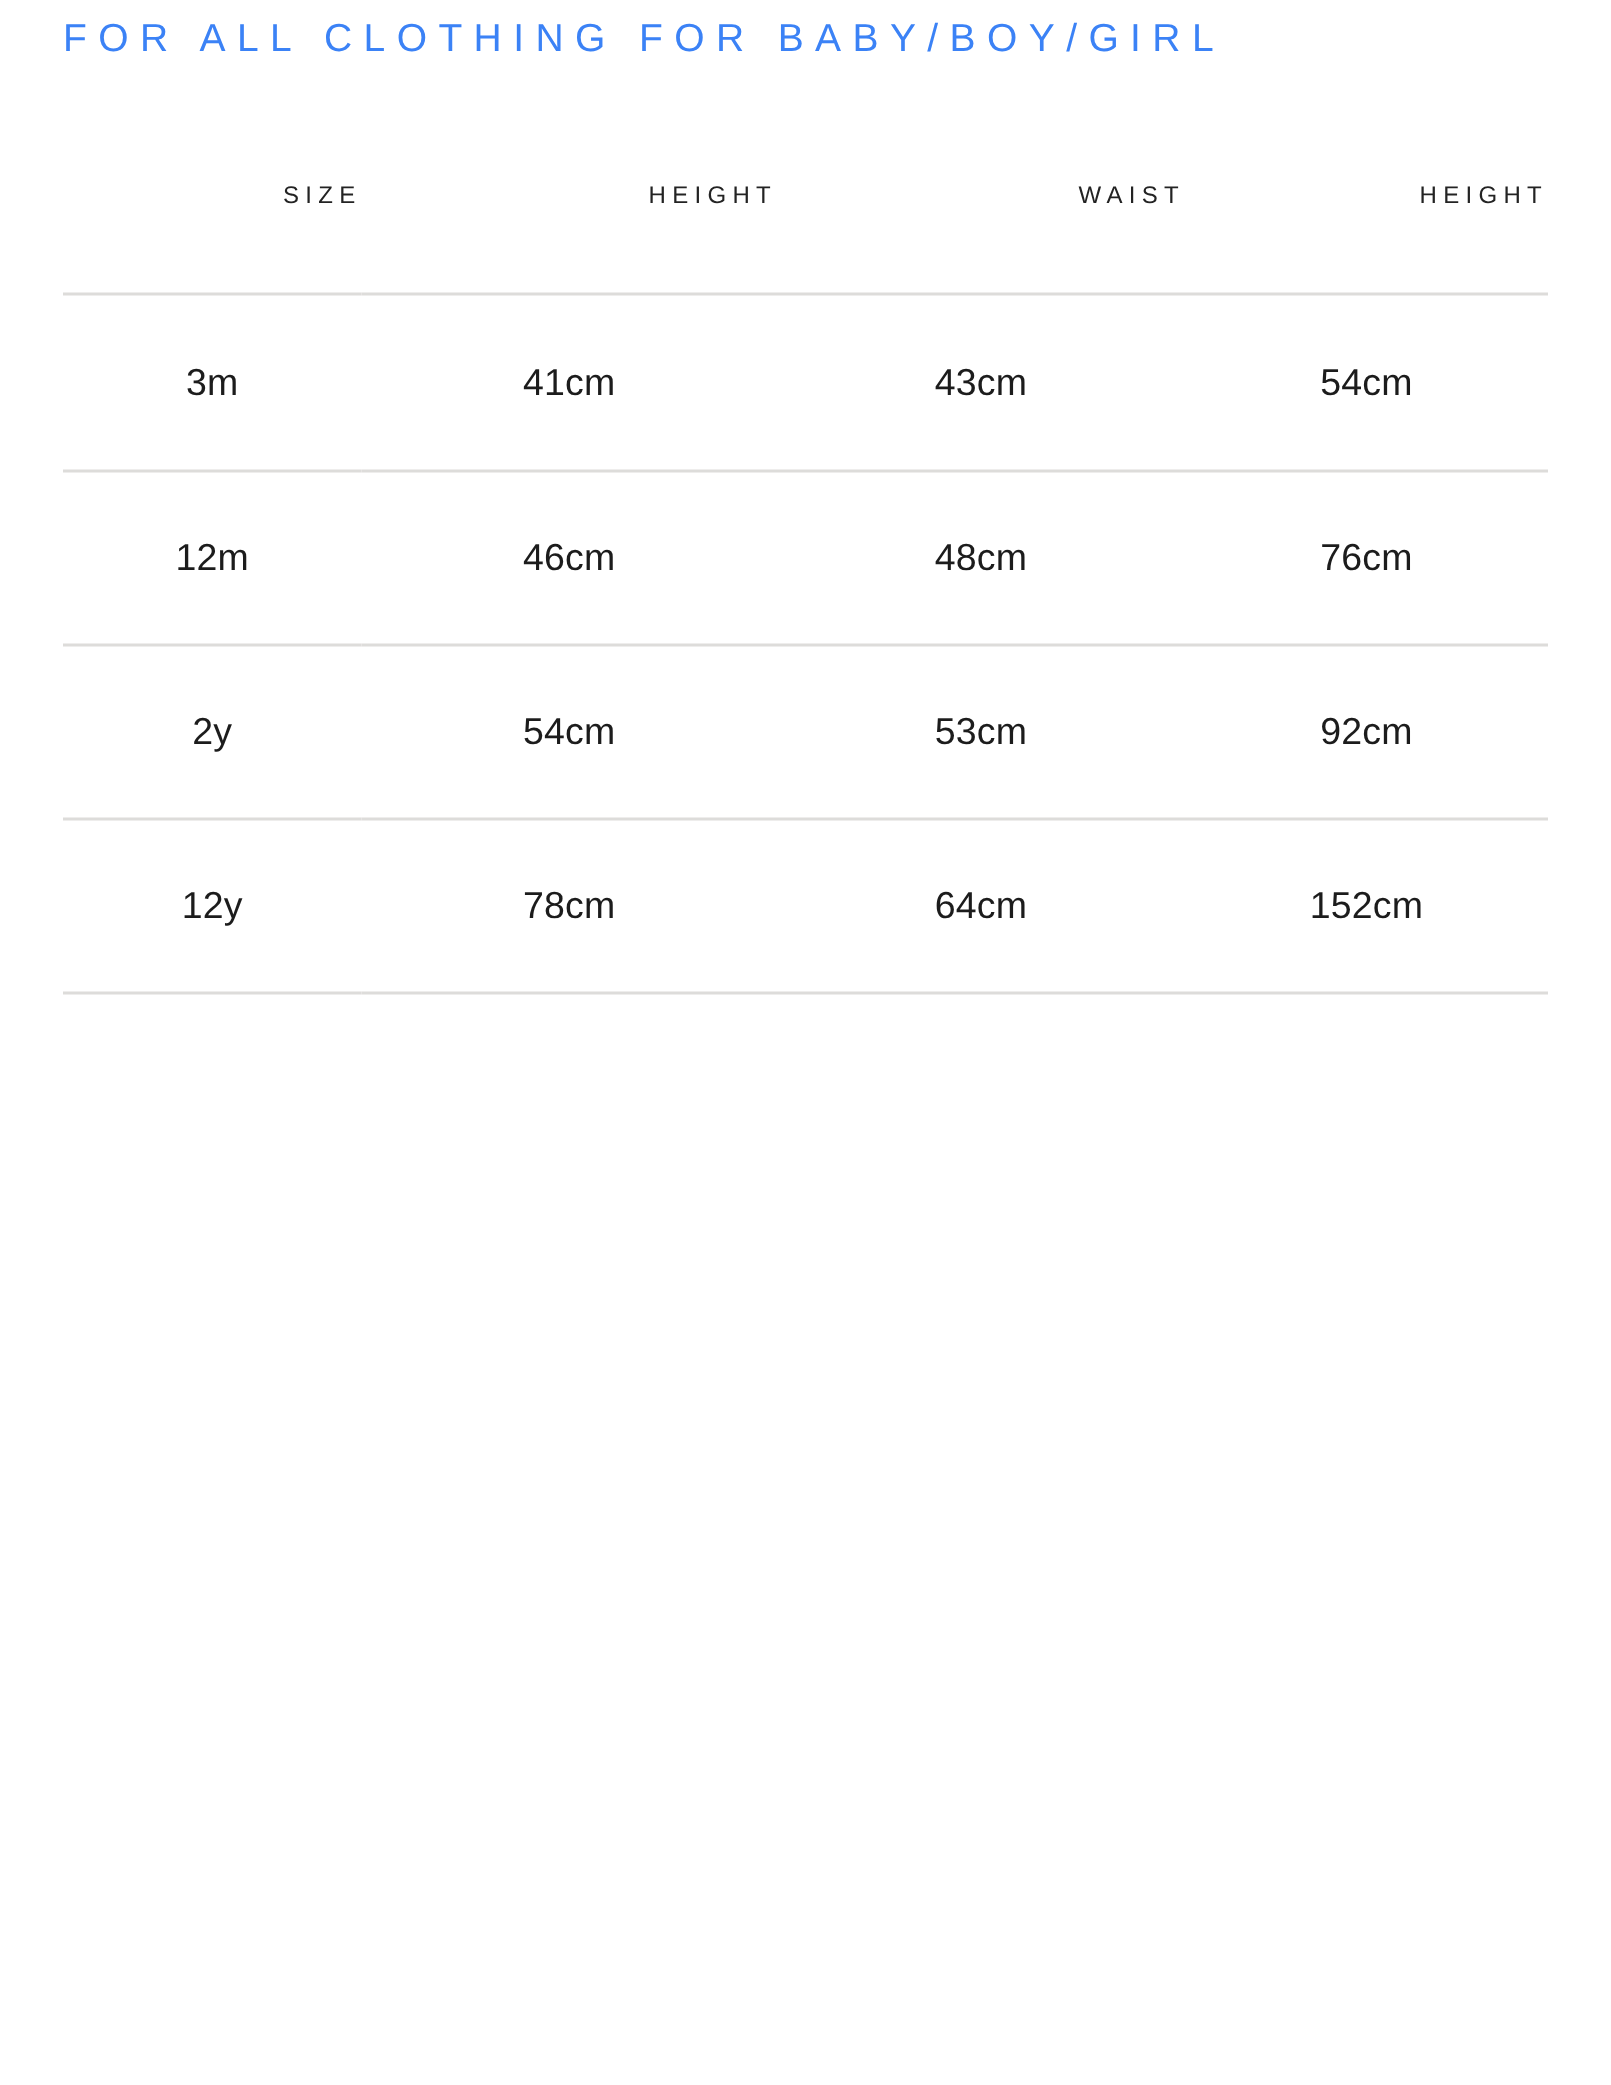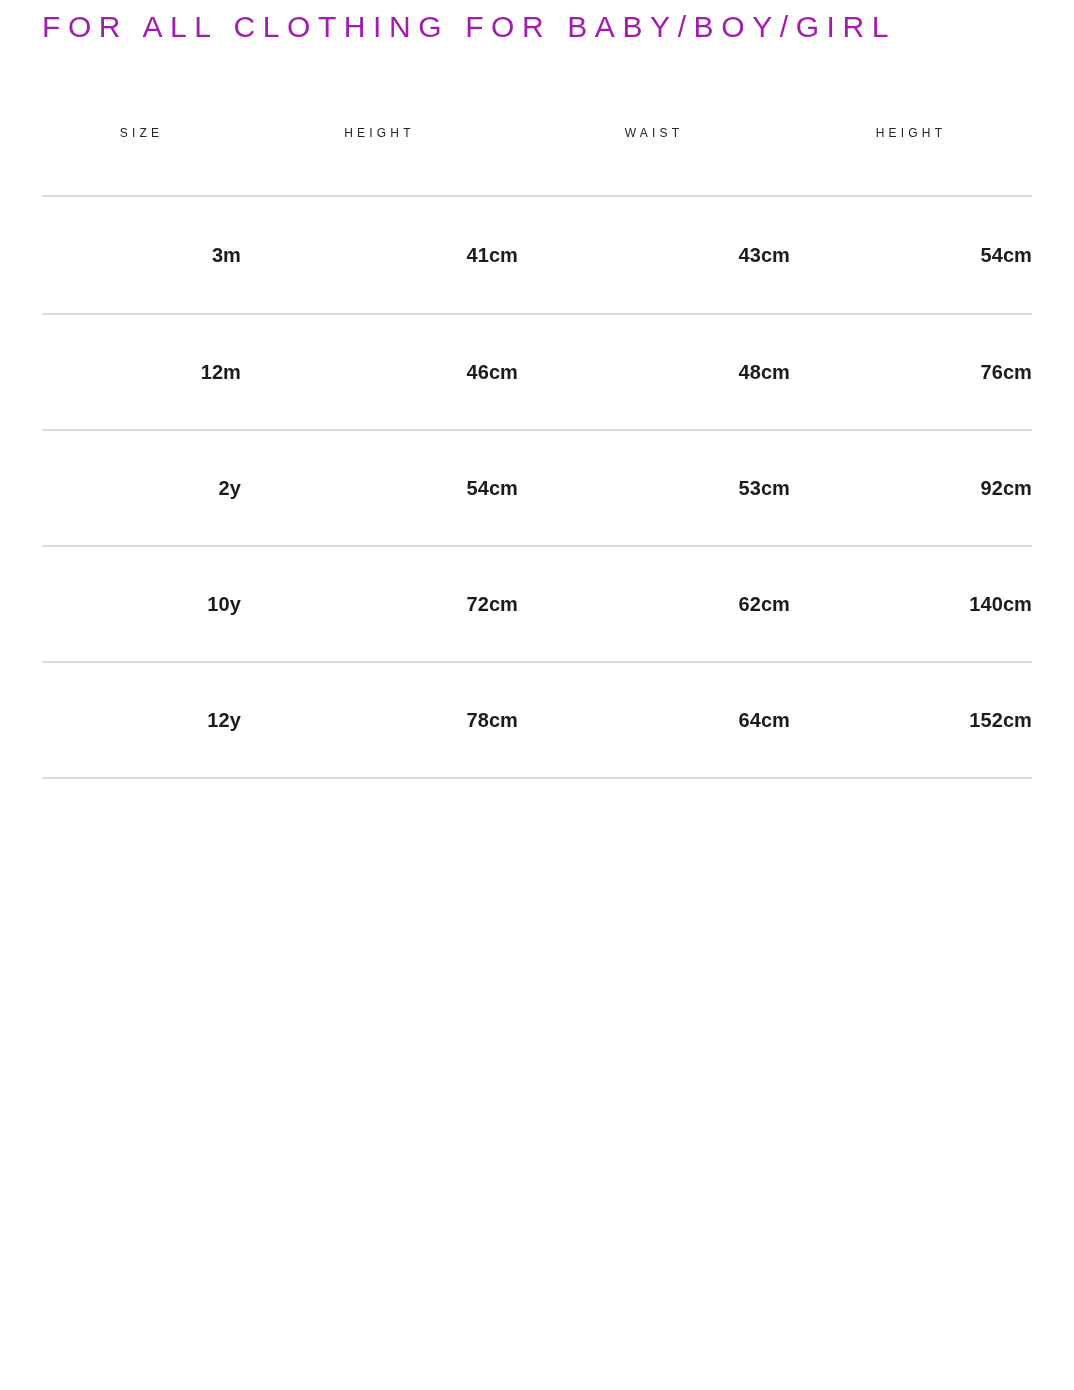--- a/index.html
+++ b/index.html
@@ -19,59 +19,59 @@
   .page {
     position: relative;
     width: 1074px;
     height: 1390px;
     box-sizing: border-box;
     padding: 0 42px;
   }
 
   
   .chart-title {
-    font-size: 30px;
+    font-size: 26px;
     font-weight: 400;
     letter-spacing: 7.6px;
-    color: #a21caf;
+    color: #3b82f6;
     line-height: 1;
     margin: 0;
     padding-top: 12px;
     white-space: nowrap;
   }
 
   
   .size-table {
     width: 100%;
     border-collapse: collapse;
     table-layout: fixed;
     margin-top: 84px;
   }
 
   .size-table col.c-size   { width: 199px; }
   .size-table col.c-chest  { width: 277px; }
   .size-table col.c-waist  { width: 272px; }
   .size-table col.c-height { width: 242px; }
 
   .size-table thead th {
-    text-align: center;
-    font-size: 12px;
+    text-align: right;
+    font-size: 16px;
     font-weight: 400;
     letter-spacing: 4.2px;
     color: #232323;
     padding: 0 0 55px 0;
     border-bottom: 2px solid #dddcda;
     vertical-align: top;
     white-space: nowrap;
   }
 
   .size-table tbody td {
-    text-align: right;
-    font-size: 20px;
-    font-weight: 700;
+    text-align: center;
+    font-size: 25px;
+    font-weight: 400;
     letter-spacing: 0.1px;
     color: #1c1c1c;
     height: 114px;
     padding: 0;
     border-bottom: 2px solid #dddcda;
     vertical-align: middle;
     white-space: nowrap;
   }
 
   .size-table tbody tr:first-child td {
@@ -113,26 +113,20 @@
           <td>48cm</td>
           <td>76cm</td>
         </tr>
         <tr>
           <td>2y</td>
           <td>54cm</td>
           <td>53cm</td>
           <td>92cm</td>
         </tr>
         <tr>
-          <td>10y</td>
-          <td>72cm</td>
-          <td>62cm</td>
-          <td>140cm</td>
-        </tr>
-        <tr>
           <td>12y</td>
           <td>78cm</td>
           <td>64cm</td>
           <td>152cm</td>
         </tr>
       </tbody>
   </table>
 
 </div>
 

